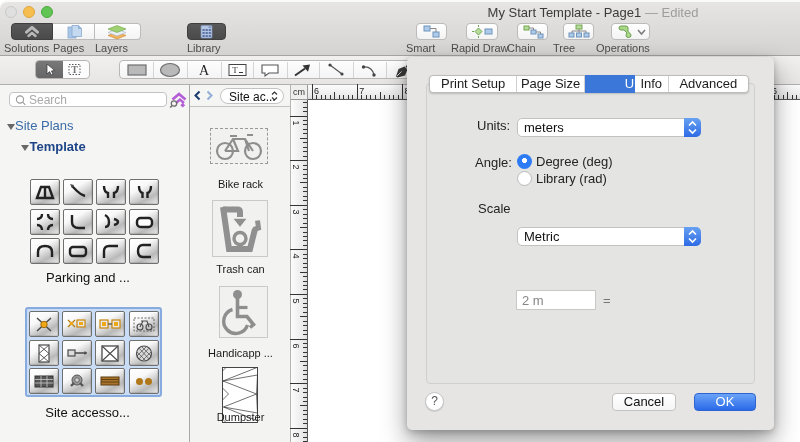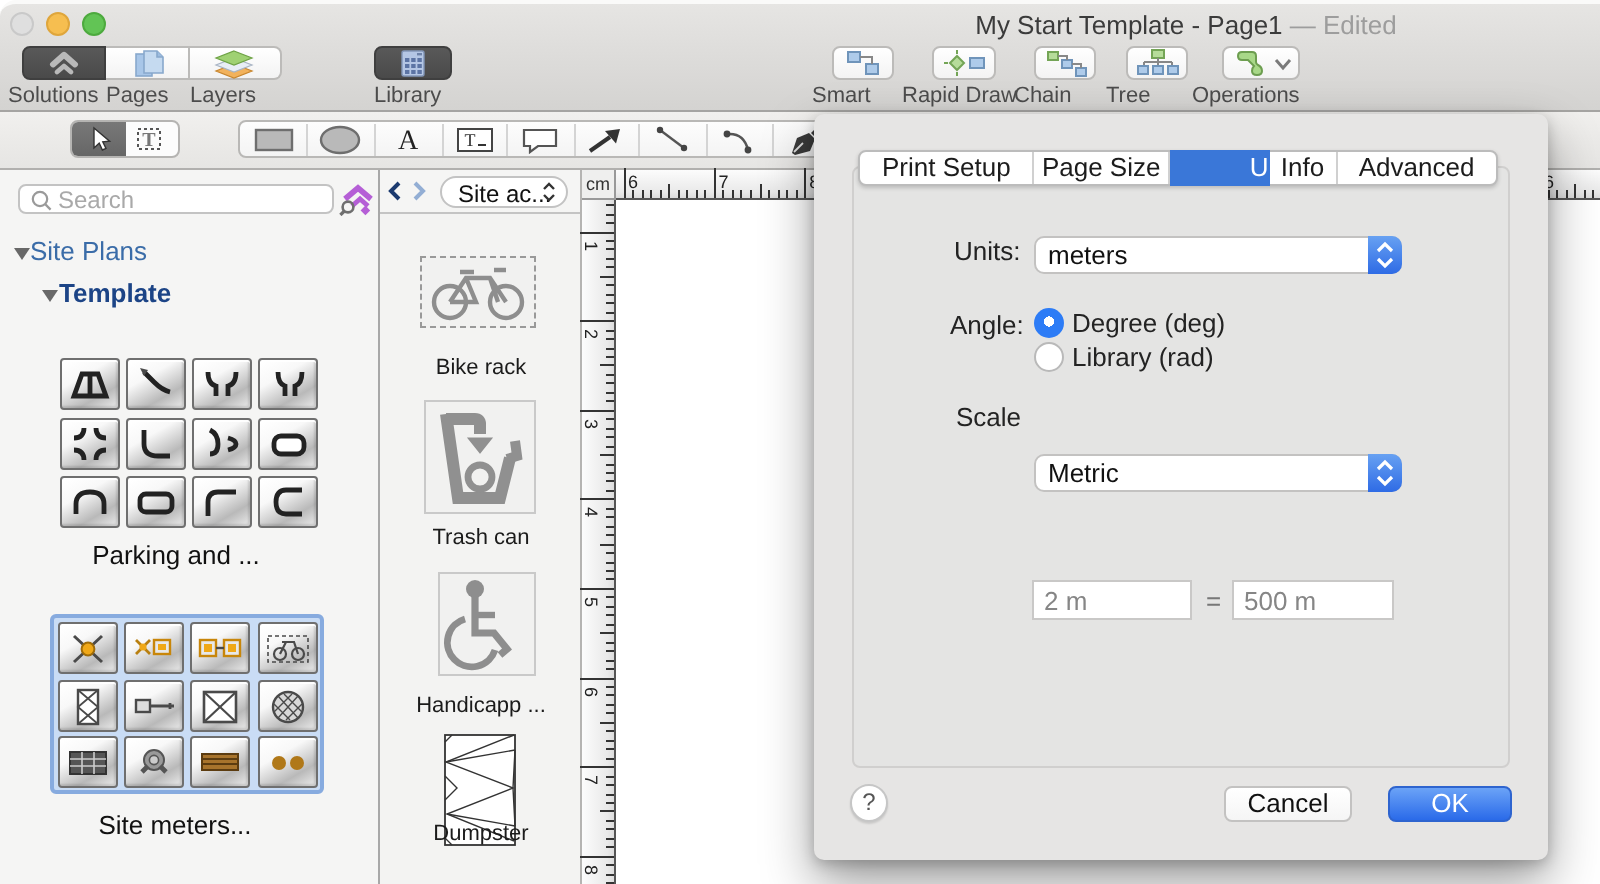--- a/index.html
+++ b/index.html
@@ -351,21 +351,21 @@
         </svg></div>
       <div class="cell" style="left:68.4px;top:59px;"><svg width="28" height="24" viewBox="0 0 28 24">
           <rect x="5" y="8" width="18" height="8" fill="#a8742c" stroke="#5c3c10" stroke-width="1"></rect>
           <path d="M5 10.5 h18 M5 13 h18" stroke="#5c3c10" stroke-width="0.9"></path>
         </svg></div>
       <div class="cell" style="left:101.6px;top:59px;"><svg width="28" height="24" viewBox="0 0 28 24">
           <circle cx="9.5" cy="12.5" r="3.5" fill="#b07818"></circle>
           <circle cx="18.5" cy="12.5" r="3.5" fill="#b07818"></circle>
         </svg></div>
     </div>
-  <div class="glabel" style="left:0; top:320px; width:175px; text-align:center;">Site meters...</div>
+  <div class="glabel" style="left:0; top:320px; width:175px; text-align:center;">Site accesso...</div>
 </div>
 
 <div class="abs" id="stencil">
   <div id="stenciltop">
       <svg width="100" height="22" viewBox="0 0 100 22" style="position:absolute;left:0;top:0;">
         <path d="M9.5 6.5 L5.5 10.5 L9.5 14.5" fill="none" stroke="#1b3a6f" stroke-width="2"></path>
         <path d="M17.5 6.5 L21.5 10.5 L17.5 14.5" fill="none" stroke="#93aed4" stroke-width="2"></path>
       </svg>
     </div>
   <div id="stendrop">
@@ -661,19 +661,16 @@
         <svg width="17" height="19" viewBox="0 0 17 19" style="position:absolute;left:0;top:0;">
           <path d="M5 7.5 L8.5 4 L12 7.5" fill="none" stroke="#fff" stroke-width="1.6"></path>
           <path d="M5 11.5 L8.5 15 L12 11.5" fill="none" stroke="#fff" stroke-width="1.6"></path>
         </svg>
       </div>
     </div>
   <div class="field" style="left:109px; top:233px; width:80px; height:20px;">
       <span class="txt">2 m</span>
     </div>
   <div class="flabel" style="left:196px; top:236px; color:#777;">=</div>
-  <div class="field" style="left:209px; top:233px; width:81px; height:20px;">
-      <span class="txt">500 m</span>
-    </div>
   <div class="abs" id="helpbtn">?</div>
   <div class="abs" id="cancelbtn">Cancel</div>
   <div class="abs" id="okbtn">OK</div>
 </div>
 
 </body></html>

